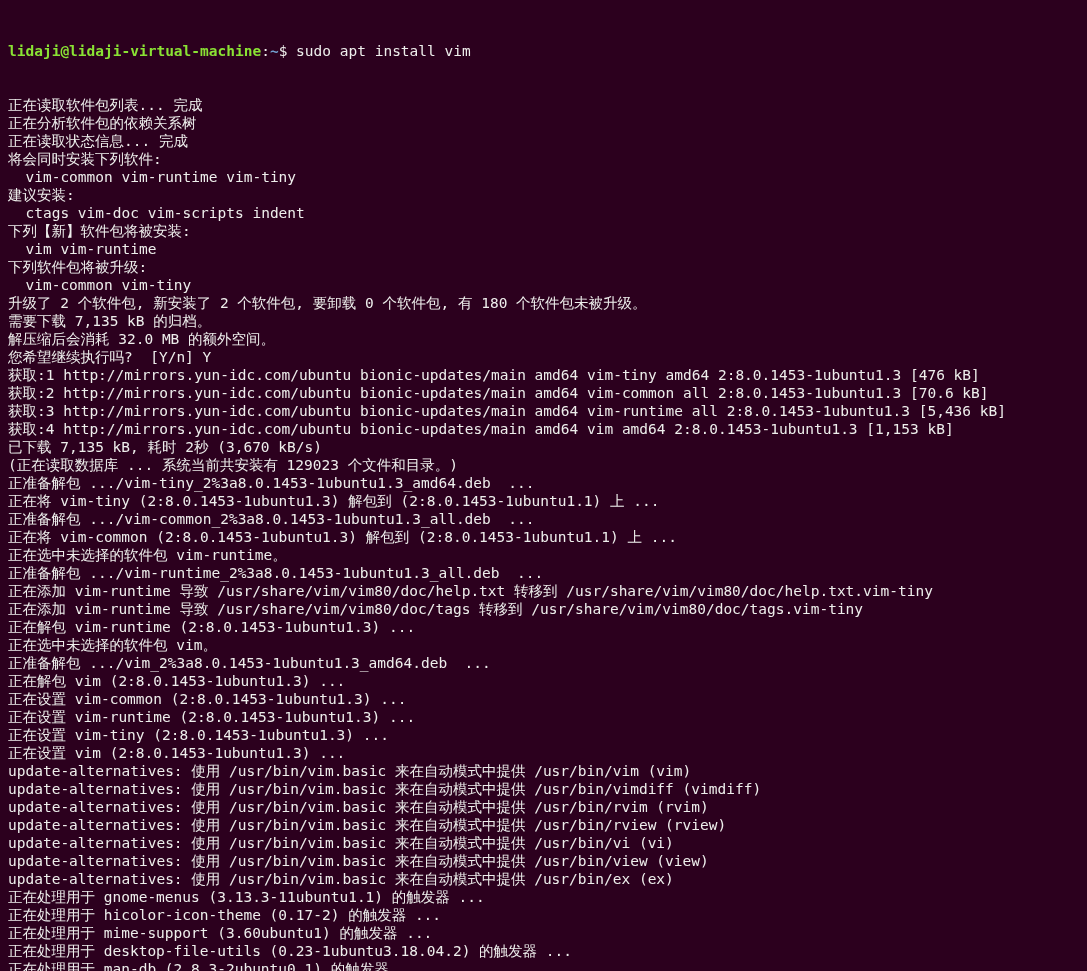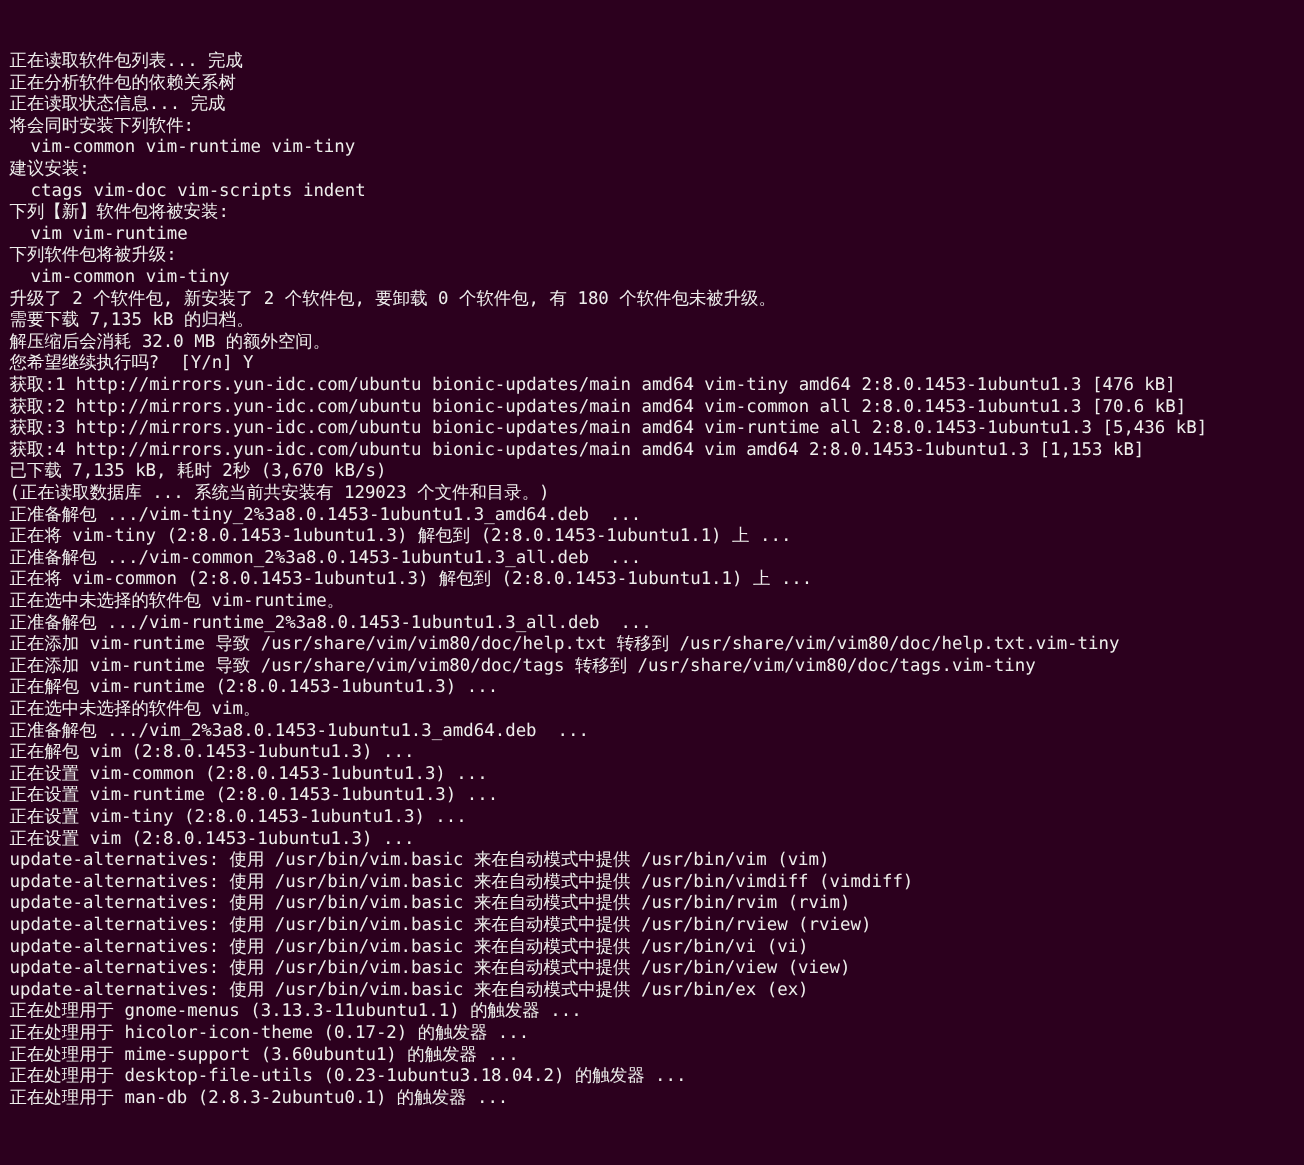--- a/index.html
+++ b/index.html
@@ -22,16 +22,17 @@
   }
   .prompt-user { color: #8ae234; font-weight: bold; }
   .prompt-path { color: #729fcf; font-weight: bold; }
   .prompt-dollar { color: #eeeeec; }
   .cmd { color: #eeeeec; }
 </style>
 </head>
 <body>
 
 <div class="terminal">
+  <span class="line"><span class="prompt-user">lidaji@lidaji-virtual-machine</span><span class="prompt-dollar">:</span><span class="prompt-path">~</span><span class="prompt-dollar">$ </span><span class="cmd">sudo apt install vim</span></span>
   <div id="output"><span class="line">正在读取软件包列表... 完成</span><span class="line">正在分析软件包的依赖关系树</span><span class="line">正在读取状态信息... 完成</span><span class="line">将会同时安装下列软件:</span><span class="line">  vim-common vim-runtime vim-tiny</span><span class="line">建议安装:</span><span class="line">  ctags vim-doc vim-scripts indent</span><span class="line">下列【新】软件包将被安装:</span><span class="line">  vim vim-runtime</span><span class="line">下列软件包将被升级:</span><span class="line">  vim-common vim-tiny</span><span class="line">升级了 2 个软件包, 新安装了 2 个软件包, 要卸载 0 个软件包, 有 180 个软件包未被升级。</span><span class="line">需要下载 7,135 kB 的归档。</span><span class="line">解压缩后会消耗 32.0 MB 的额外空间。</span><span class="line">您希望继续执行吗?  [Y/n] Y</span><span class="line">获取:1 http://mirrors.yun-idc.com/ubuntu bionic-updates/main amd64 vim-tiny amd64 2:8.0.1453-1ubuntu1.3 [476 kB]</span><span class="line">获取:2 http://mirrors.yun-idc.com/ubuntu bionic-updates/main amd64 vim-common all 2:8.0.1453-1ubuntu1.3 [70.6 kB]</span><span class="line">获取:3 http://mirrors.yun-idc.com/ubuntu bionic-updates/main amd64 vim-runtime all 2:8.0.1453-1ubuntu1.3 [5,436 kB]</span><span class="line">获取:4 http://mirrors.yun-idc.com/ubuntu bionic-updates/main amd64 vim amd64 2:8.0.1453-1ubuntu1.3 [1,153 kB]</span><span class="line">已下载 7,135 kB, 耗时 2秒 (3,670 kB/s)</span><span class="line">(正在读取数据库 ... 系统当前共安装有 129023 个文件和目录。)</span><span class="line">正准备解包 .../vim-tiny_2%3a8.0.1453-1ubuntu1.3_amd64.deb  ...</span><span class="line">正在将 vim-tiny (2:8.0.1453-1ubuntu1.3) 解包到 (2:8.0.1453-1ubuntu1.1) 上 ...</span><span class="line">正准备解包 .../vim-common_2%3a8.0.1453-1ubuntu1.3_all.deb  ...</span><span class="line">正在将 vim-common (2:8.0.1453-1ubuntu1.3) 解包到 (2:8.0.1453-1ubuntu1.1) 上 ...</span><span class="line">正在选中未选择的软件包 vim-runtime。</span><span class="line">正准备解包 .../vim-runtime_2%3a8.0.1453-1ubuntu1.3_all.deb  ...</span><span class="line">正在添加 vim-runtime 导致 /usr/share/vim/vim80/doc/help.txt 转移到 /usr/share/vim/vim80/doc/help.txt.vim-tiny</span><span class="line">正在添加 vim-runtime 导致 /usr/share/vim/vim80/doc/tags 转移到 /usr/share/vim/vim80/doc/tags.vim-tiny</span><span class="line">正在解包 vim-runtime (2:8.0.1453-1ubuntu1.3) ...</span><span class="line">正在选中未选择的软件包 vim。</span><span class="line">正准备解包 .../vim_2%3a8.0.1453-1ubuntu1.3_amd64.deb  ...</span><span class="line">正在解包 vim (2:8.0.1453-1ubuntu1.3) ...</span><span class="line">正在设置 vim-common (2:8.0.1453-1ubuntu1.3) ...</span><span class="line">正在设置 vim-runtime (2:8.0.1453-1ubuntu1.3) ...</span><span class="line">正在设置 vim-tiny (2:8.0.1453-1ubuntu1.3) ...</span><span class="line">正在设置 vim (2:8.0.1453-1ubuntu1.3) ...</span><span class="line">update-alternatives: 使用 /usr/bin/vim.basic 来在自动模式中提供 /usr/bin/vim (vim)</span><span class="line">update-alternatives: 使用 /usr/bin/vim.basic 来在自动模式中提供 /usr/bin/vimdiff (vimdiff)</span><span class="line">update-alternatives: 使用 /usr/bin/vim.basic 来在自动模式中提供 /usr/bin/rvim (rvim)</span><span class="line">update-alternatives: 使用 /usr/bin/vim.basic 来在自动模式中提供 /usr/bin/rview (rview)</span><span class="line">update-alternatives: 使用 /usr/bin/vim.basic 来在自动模式中提供 /usr/bin/vi (vi)</span><span class="line">update-alternatives: 使用 /usr/bin/vim.basic 来在自动模式中提供 /usr/bin/view (view)</span><span class="line">update-alternatives: 使用 /usr/bin/vim.basic 来在自动模式中提供 /usr/bin/ex (ex)</span><span class="line">正在处理用于 gnome-menus (3.13.3-11ubuntu1.1) 的触发器 ...</span><span class="line">正在处理用于 hicolor-icon-theme (0.17-2) 的触发器 ...</span><span class="line">正在处理用于 mime-support (3.60ubuntu1) 的触发器 ...</span><span class="line">正在处理用于 desktop-file-utils (0.23-1ubuntu3.18.04.2) 的触发器 ...</span><span class="line">正在处理用于 man-db (2.8.3-2ubuntu0.1) 的触发器 ...</span></div>
   
   
 </div>
 
 </body></html>

